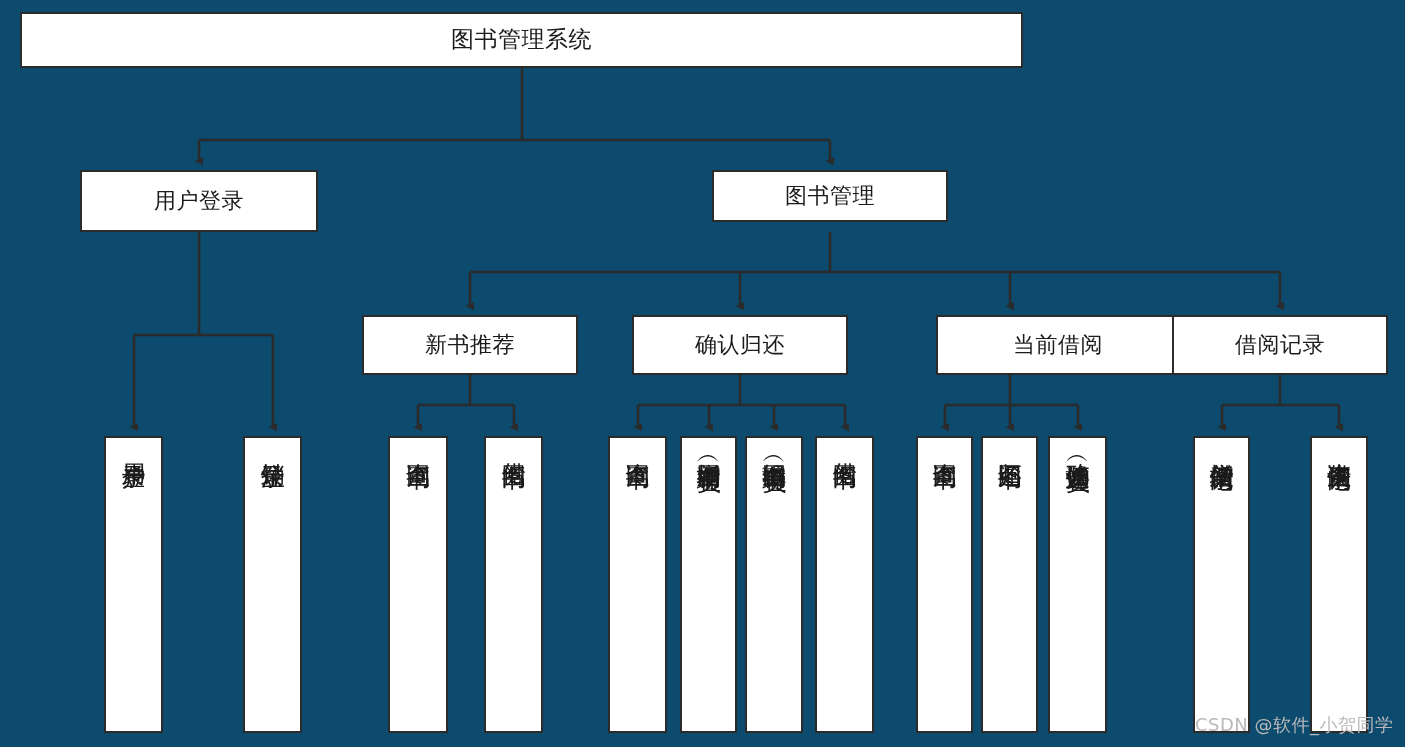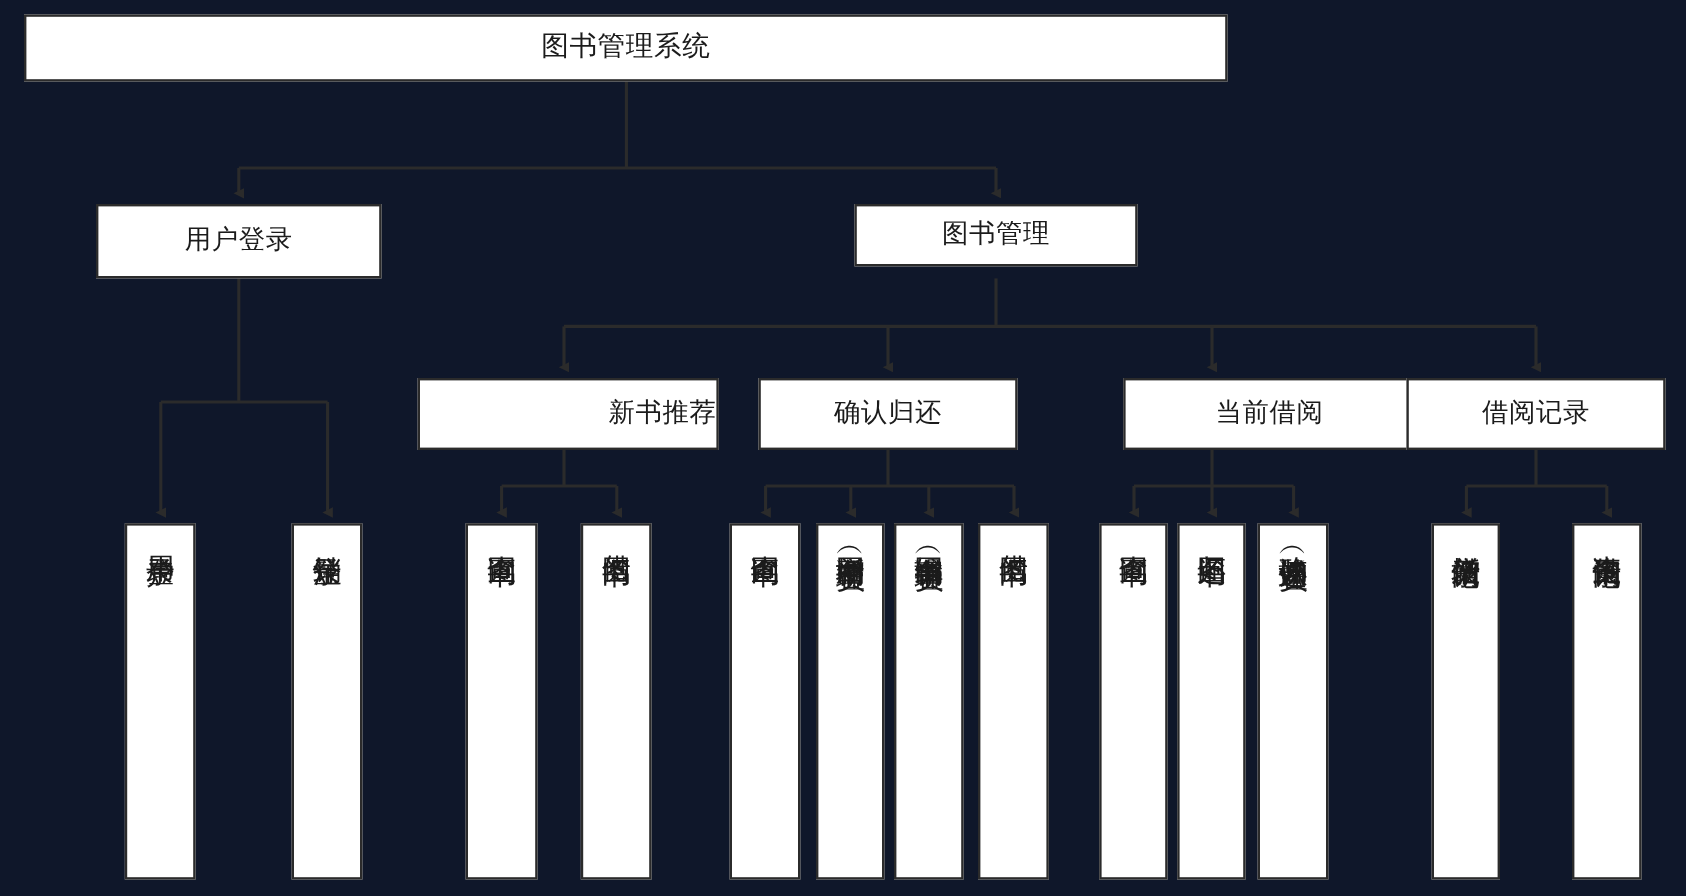--- a/index.html
+++ b/index.html
@@ -11,21 +11,21 @@
     width: 1405px;
     height: 747px;
     font-family: "DejaVu Sans", "Liberation Sans", sans-serif;
     overflow: hidden;
     position: relative;
   }
   #diagram-root {
     position: relative;
     width: 1405px;
     height: 747px;
-    background: #0f172a;
+    background: #0c4a6e;
   }
   svg.connectors {
     position: absolute;
     left: 0;
     top: 0;
     width: 1405px;
     height: 747px;
     pointer-events: none;
   }
   .node {
@@ -122,21 +122,21 @@
   <div id="node-layer">
       <div class="node level-1 horizontal" style="left: 20px; top: 12px; width: 1003px; height: 56px;">
         <span class="node-label">图书管理系统</span>
       </div>
       <div class="node level-2 horizontal" style="left: 80px; top: 170px; width: 238px; height: 62px;">
         <span class="node-label">用户登录</span>
       </div>
       <div class="node level-2 horizontal" style="left: 712px; top: 170px; width: 236px; height: 52px;">
         <span class="node-label">图书管理</span>
       </div>
-      <div class="node level-3 horizontal" style="left: 348px; top: 315px; width: 251px; height: 60px; justify-content: flex-end;">
+      <div class="node level-3 horizontal" style="left: 362px; top: 315px; width: 216px; height: 60px;">
         <span class="node-label">新书推荐</span>
       </div>
       <div class="node level-3 horizontal" style="left: 632px; top: 315px; width: 216px; height: 60px;">
         <span class="node-label">确认归还</span>
       </div>
       <div class="node level-3 horizontal" style="left: 936px; top: 315px; width: 244px; height: 60px;">
         <span class="node-label">当前借阅</span>
       </div>
       <div class="node level-3 horizontal" style="left: 1172px; top: 315px; width: 216px; height: 60px;">
         <span class="node-label">借阅记录</span>
@@ -175,13 +175,14 @@
         <span class="node-label">确认归还（管理员）</span>
       </div>
       <div class="node level-4 vertical" style="left: 1193px; top: 436px; width: 57px; height: 297px;">
         <span class="node-label">新增借阅记录</span>
       </div>
       <div class="node level-4 vertical" style="left: 1310px; top: 436px; width: 58px; height: 297px;">
         <span class="node-label">查询借阅记录</span>
       </div>
     </div>
 
+  <div class="watermark" style="left:1195px; top:713px;">CSDN @软件_小贺同学</div>
 </div>
 
 </body></html>

